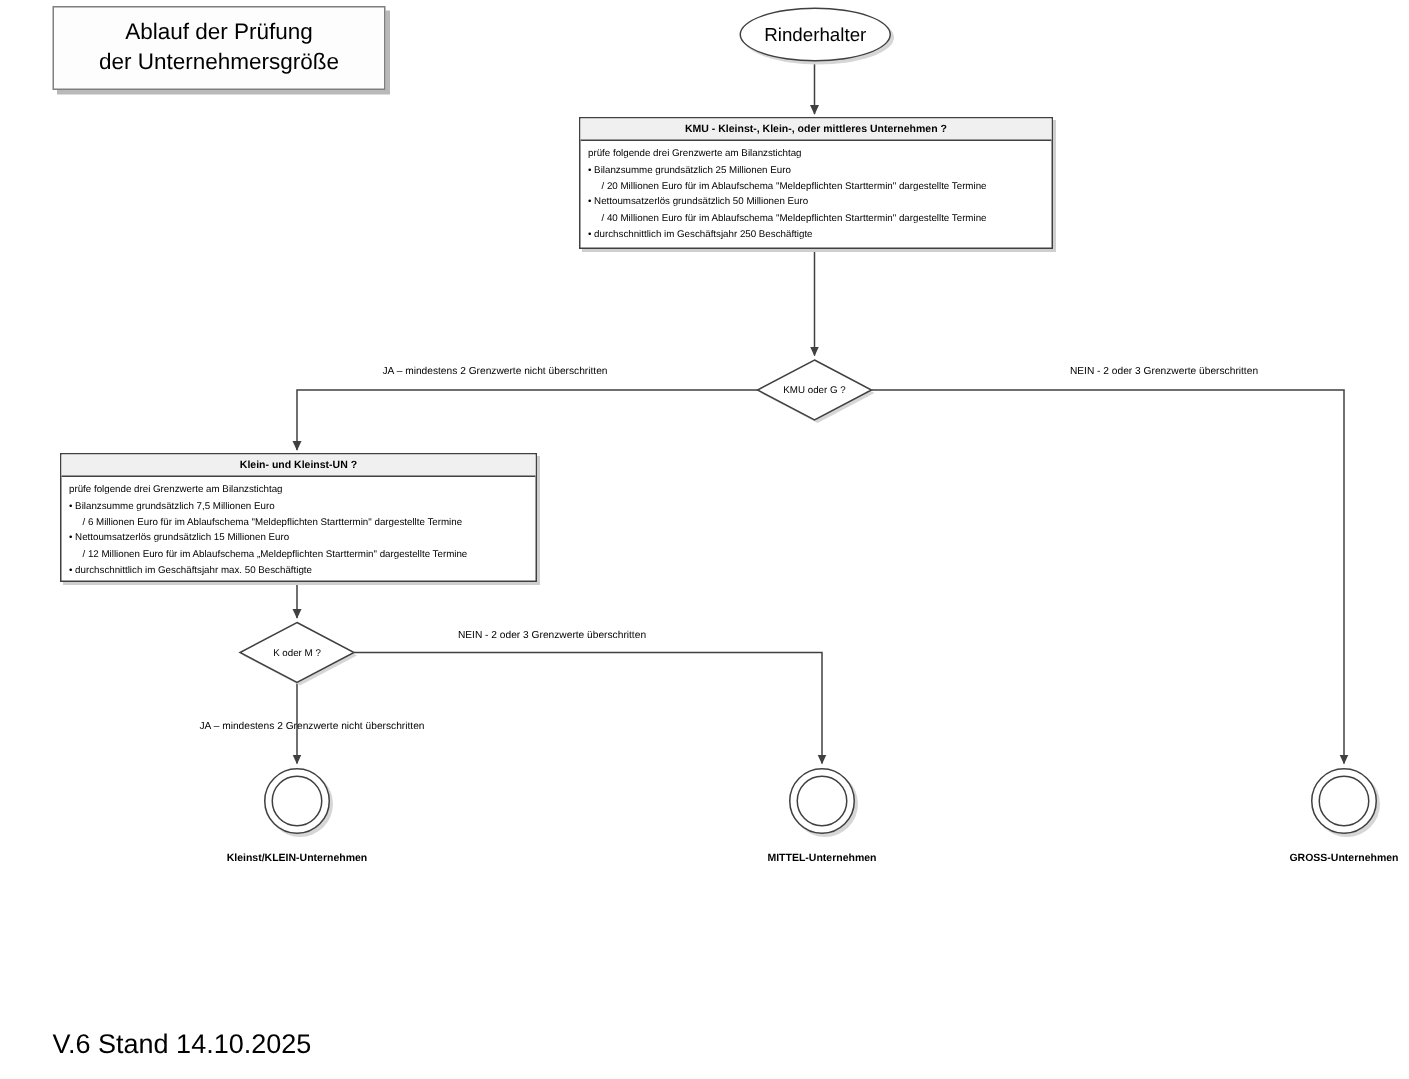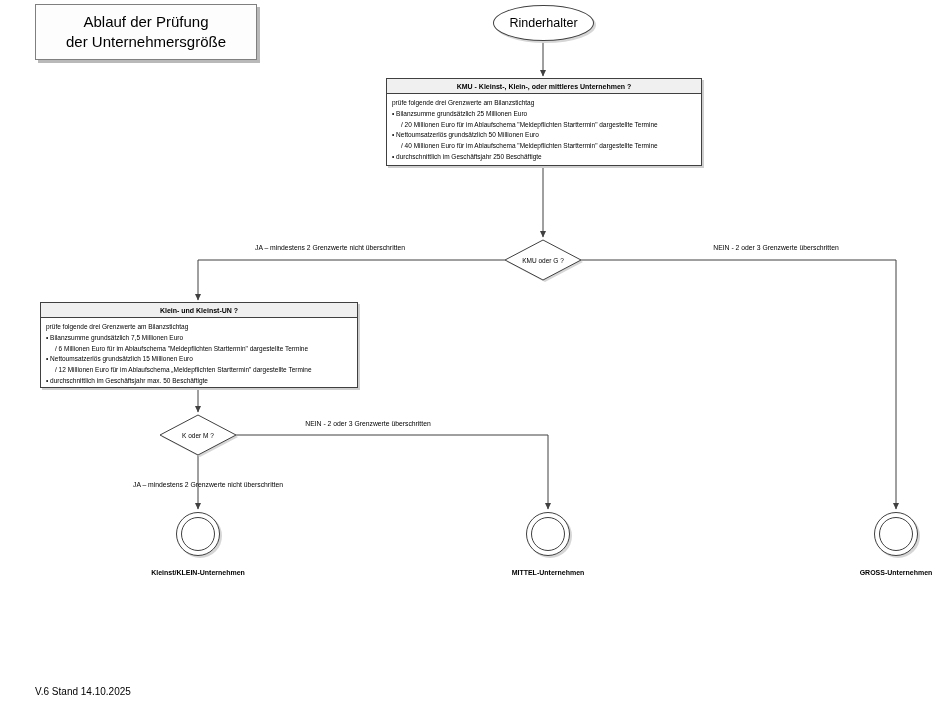--- a/index.html
+++ b/index.html
@@ -125,21 +125,21 @@
     font-size: 7px;
     z-index: 3;
   }
   .tl-small  { left: 88px;  top: 569px; }
   .tl-medium { left: 438px; top: 569px; }
   .tl-large  { left: 786px; top: 569px; }
 
   
   .footer-text {
     left: 35px; top: 686px;
-    font-size: 10px;
+    font-size: 18px;
     text-align: right;
   }
 </style>
 </head>
 <body>
 
 <div class="canvas">
 
   <svg class="connectors" viewBox="0 0 939 719" xmlns="http://www.w3.org/2000/svg">
     <defs>

